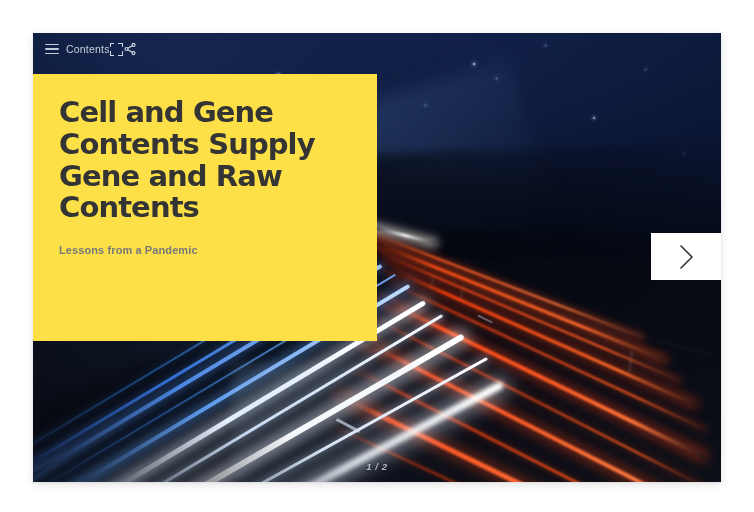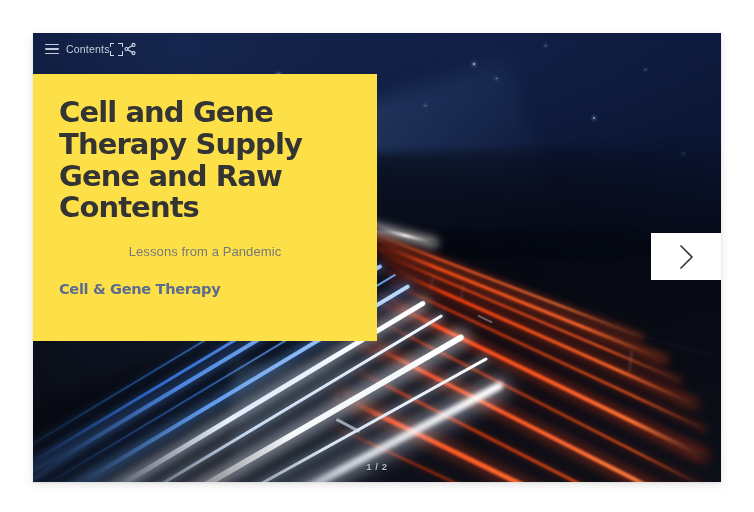--- a/index.html
+++ b/index.html
@@ -150,25 +150,24 @@
   #slide-title {
     font-family: "DejaVu Sans", sans-serif;
     font-size: 29px;
     line-height: 1.095;
     font-weight: 700;
     letter-spacing: -0.9px;
     color: #343434;
   }
   #slide-subtitle {
     margin-top: 20px;
-    font-size: 13px;
+    font-size: 11px;
     color: #76787c;
     letter-spacing: 0.1px;
-    font-weight: 400;
-    text-align: center;
+    font-weight: 700;
   }
   #brand-logo {
     margin-top: 22px;
     font-family: "DejaVu Sans", sans-serif;
     font-weight: 700;
     font-size: 14.6px;
     line-height: 1.15;
     color: #5c6c8e;
     letter-spacing: -0.35px;
   }
@@ -195,20 +194,21 @@
     position: absolute;
     left: 0; right: 0;
     bottom: 10px;
     text-align: center;
     font-size: 9.5px;
     font-weight: 700;
     color: #b9bfc9;
     letter-spacing: 0.6px;
     z-index: 30;
     text-shadow: 0 1px 2px rgba(0,0,0,0.6);
+    font-style: italic;
   }
 </style>
 </head>
 <body>
 
 <div id="viewer">
 
   <div id="slide-photo">
     <div class="sky"></div>
     <div class="milkyway"></div>
@@ -284,27 +284,26 @@
         <circle cx="18" cy="19" r="2.6"></circle>
         <line x1="8.3" y1="10.8" x2="15.7" y2="6.3"></line>
         <line x1="8.3" y1="13.2" x2="15.7" y2="17.7"></line>
       </svg>
     </span>
   </div>
 
   <div id="title-card">
     <div id="slide-title">
       <div>Cell and Gene</div>
-      <div>Therapy Supply</div>
+      <div>Contents Supply</div>
       <div>Gene and Raw</div>
       <div>Contents</div>
     </div>
     <div id="slide-subtitle">Lessons from a Pandemic</div>
     <div id="brand-logo">
-      <div class="l1">Cell &amp; Gene Therapy</div>
     </div>
   </div>
 
   <div id="next-button">
     <span>
       <svg width="17" height="28" viewBox="0 0 17 28" fill="none" stroke="#3a3a3a" stroke-width="1.7" stroke-linecap="round" stroke-linejoin="round">
         <polyline points="3,3 14,14 3,25"></polyline>
       </svg>
     </span>
   </div>

